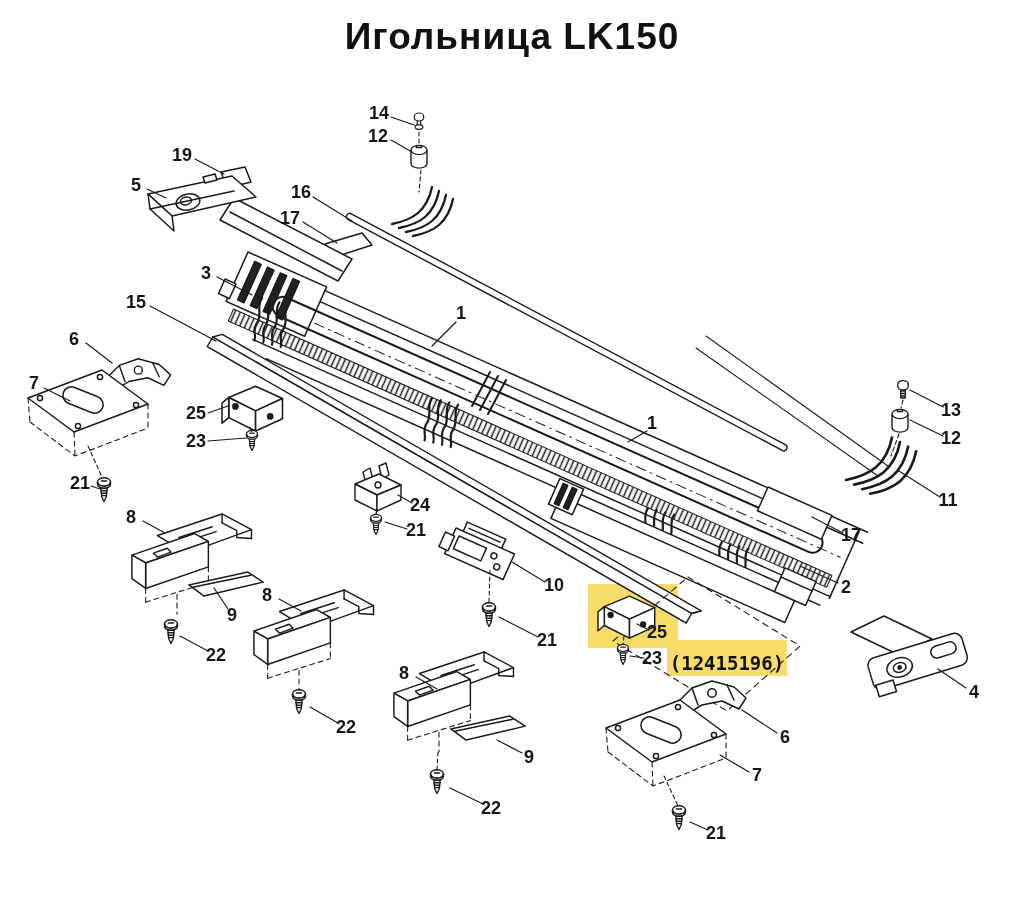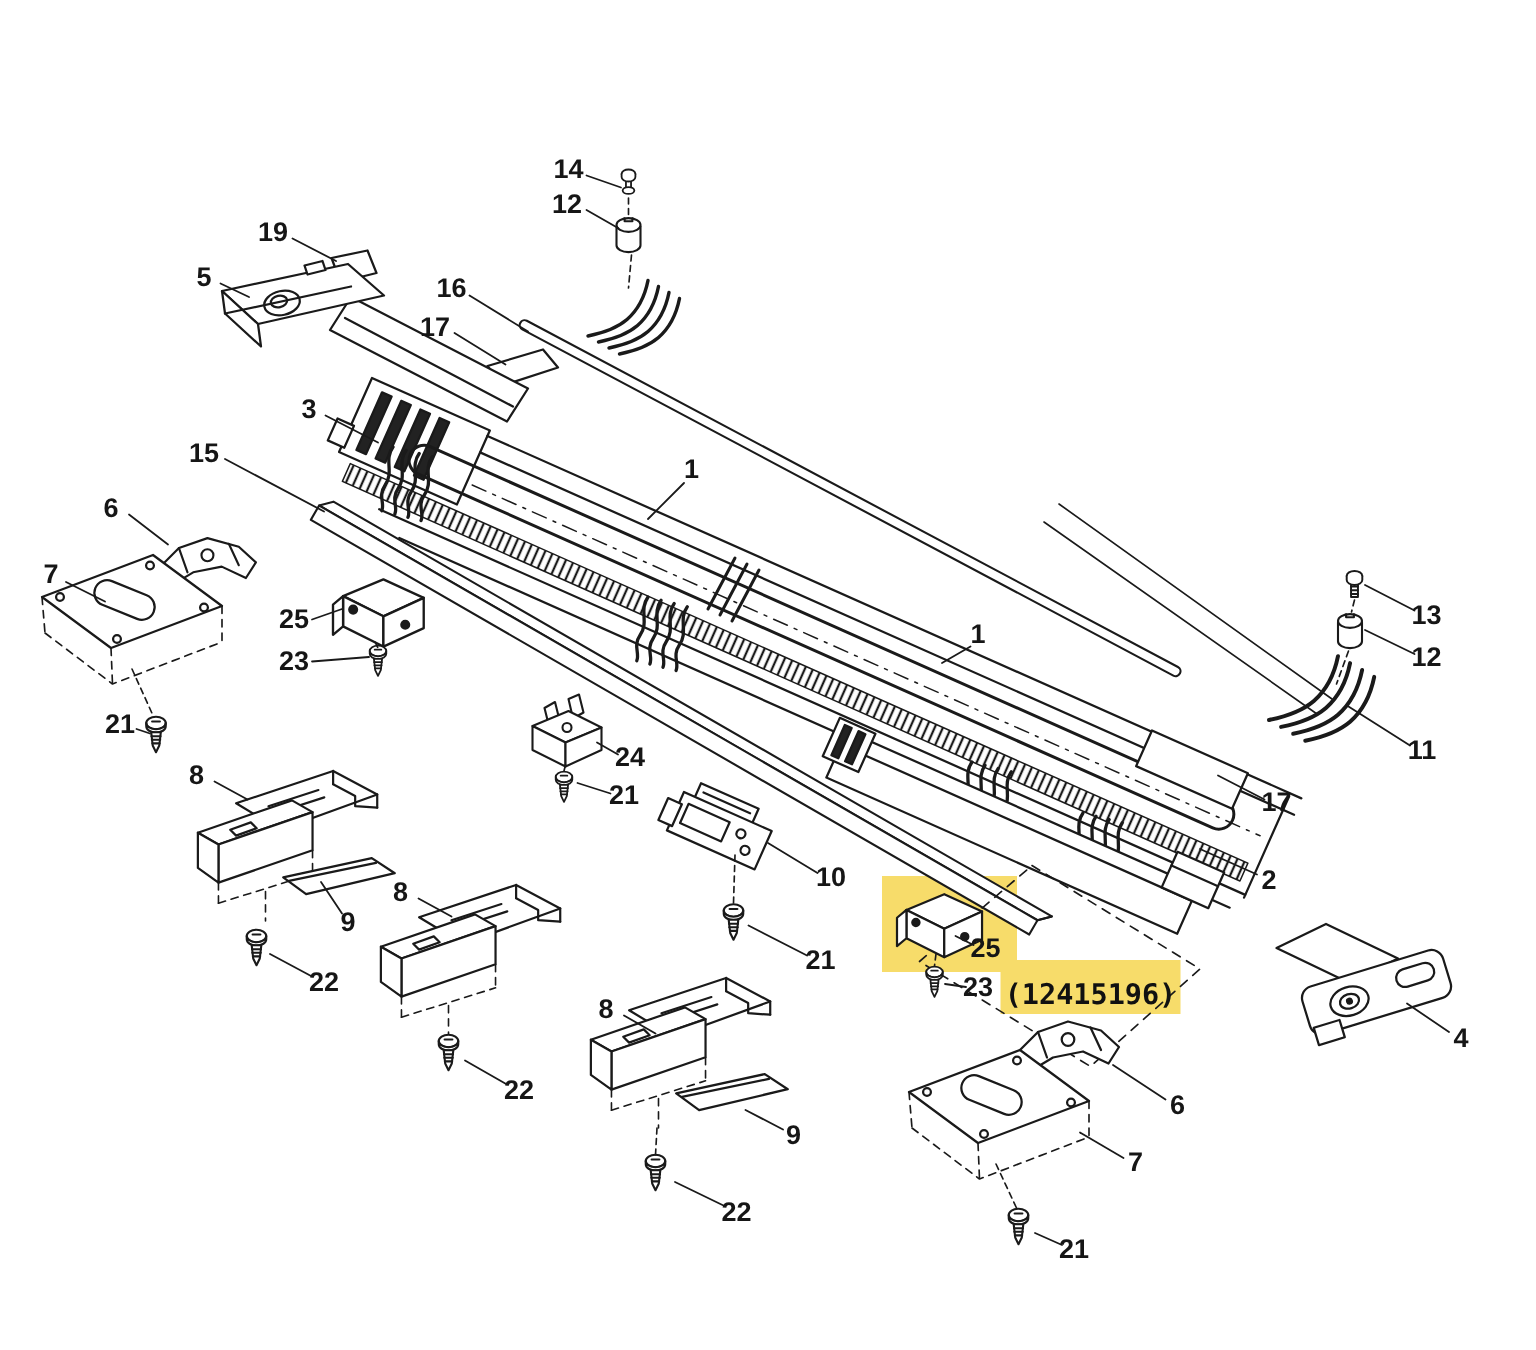--- a/index.html
+++ b/index.html
@@ -7,20 +7,21 @@
   #title{position:absolute;top:16px;left:0;width:100%;text-align:center;
          font-family:"Liberation Sans",sans-serif;font-weight:bold;font-size:37px;color:#111;letter-spacing:1px;}
   svg{position:absolute;top:0;left:0;}
   .lbl{font-family:"Liberation Sans",sans-serif;font-weight:bold;font-size:18px;fill:#161616;}
   .pn{font-family:"DejaVu Sans Mono","Liberation Mono",monospace;font-weight:bold;font-size:19px;fill:#111;}
 </style>
 </head>
 <body>
 
 <div id="stage">
+  <div id="title">Игольница LK150</div>
 
   <svg id="art" width="1024" height="900" viewBox="0 0 1024 900" stroke-linejoin="round" stroke-linecap="round">
     <defs>
       <pattern id="hatchA" patternUnits="userSpaceOnUse" width="5" height="14">
         <rect width="5" height="14" fill="#ffffff"></rect>
         <line x1="2.5" y1="0" x2="2.5" y2="14" stroke="#1a1a1a" stroke-width="1.5"></line>
       </pattern>
 
       <g id="tapscrew" fill="#ffffff" stroke="#1a1a1a" stroke-width="1.4">
         <path d="M-6.5,0 a6.5,4.2 0 1 1 13,0 a6.5,4.2 0 1 1 -13,0"></path>

